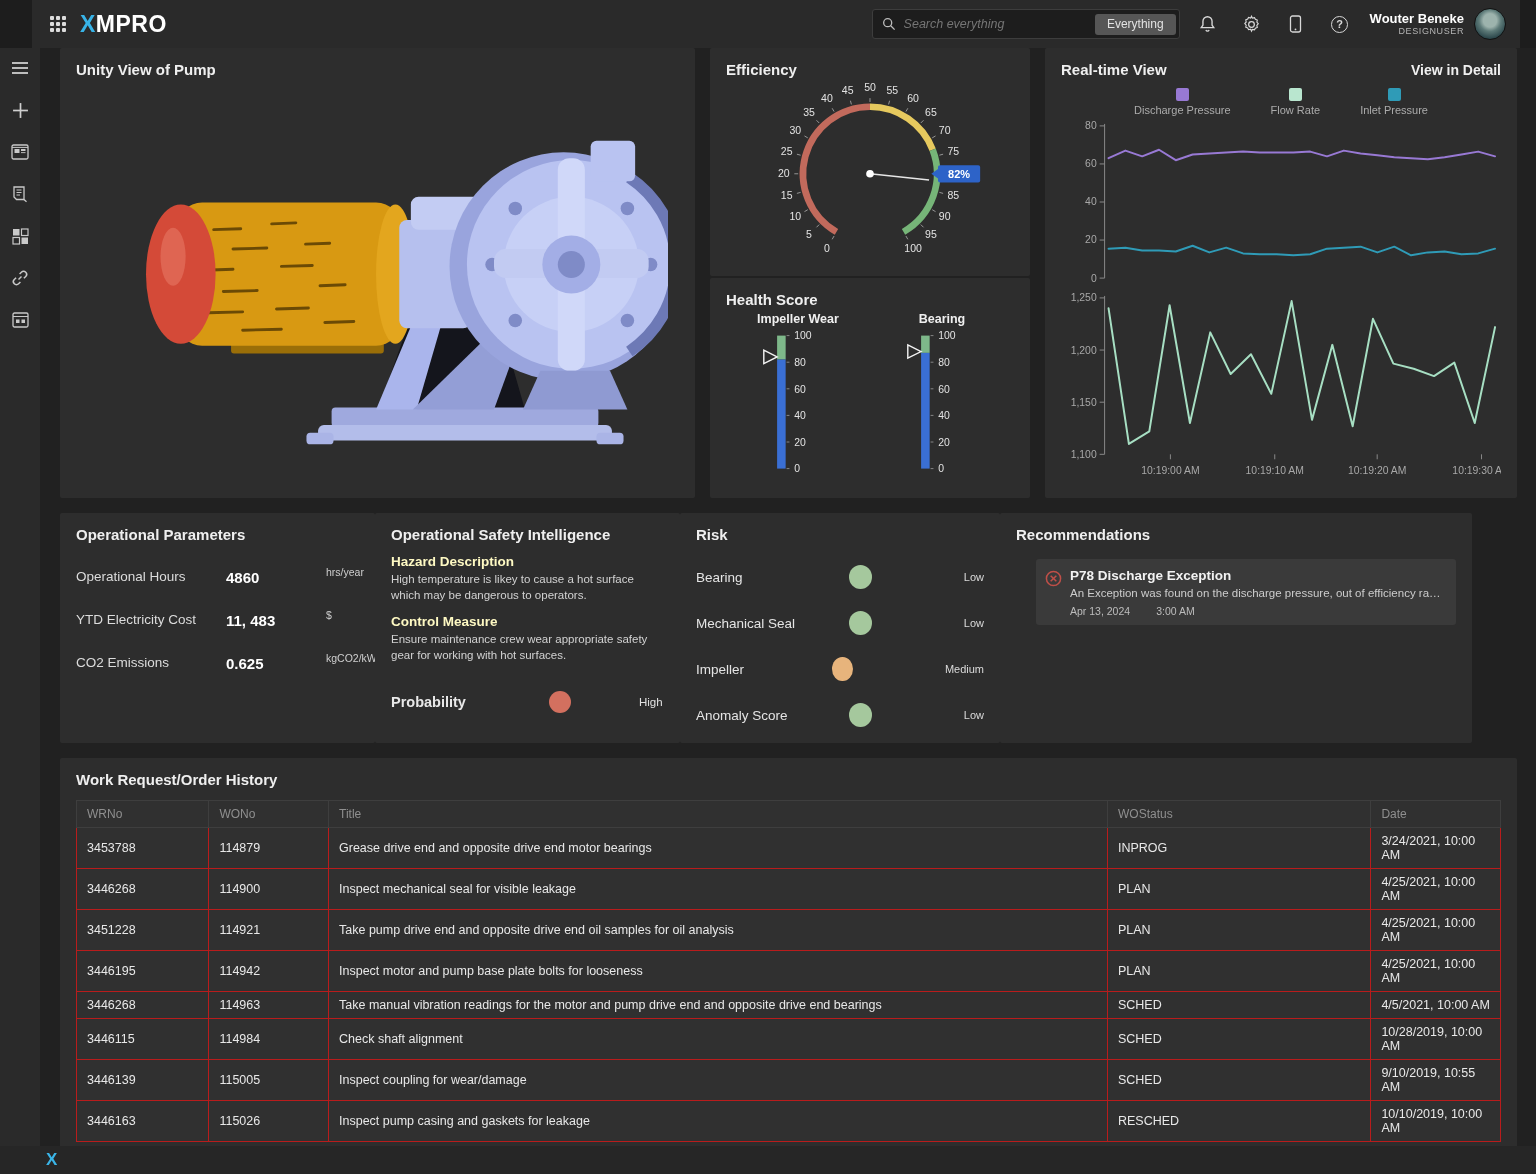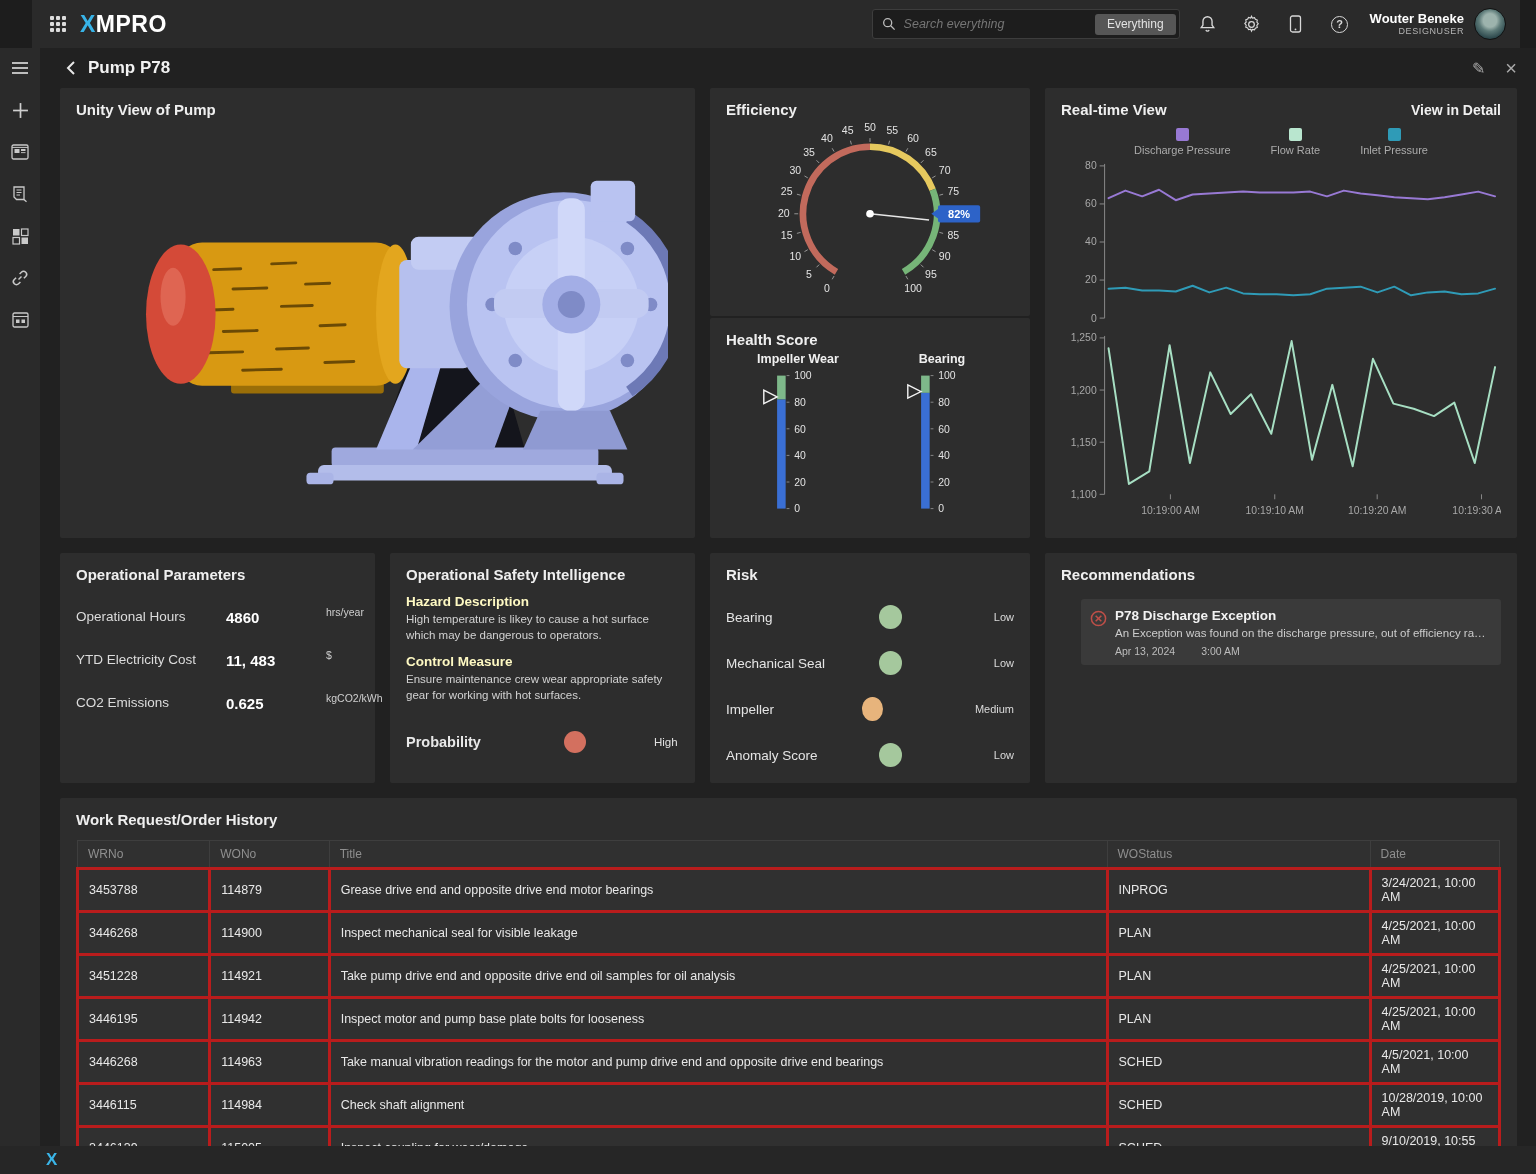--- a/index.html
+++ b/index.html
@@ -42,21 +42,21 @@
 
   
   .content { position:absolute; top:48px; left:40px; right:0; bottom:28px; background:#212121; overflow:hidden; padding:0 19px 0 20px; }
   .page-header { height:40px; display:flex; align-items:center; }
   .back-btn { width:22px; height:22px; display:flex; align-items:center; justify-content:center; cursor:pointer; margin-right:6px; }
   .page-title { font-size:17px; font-weight:700; color:#f2f2f2; }
   .ph-actions { margin-left:auto; display:flex; gap:20px; align-items:center; }
   .ph-actions span { color:#aaa; cursor:pointer; font-size:16px; }
 
   .grid1 { display:grid; grid-template-columns:635px 320px 472px; gap:15px; }
-  .grid2 { display:grid; grid-template-columns:315px 305px 320px 472px; gap:15px; margin-top:15px; }
+  .grid2 { display:grid; grid-template-columns:315px 305px 320px 472px; margin-top:15px; }
   .grid3 { margin-top:15px; }
 
   .panel { background:#2d2d2d; border-radius:2px; padding:13px 16px; position:relative; }
   .panel-title { font-size:15px; font-weight:700; color:#efefef; }
 
   .midcol { display:flex; flex-direction:column; gap:2px; }
   .panel-eff { height:228px; }
   .panel-health { height:220px; }
   .panel-unity { height:450px; }
   .panel-rt { height:450px; }
@@ -98,21 +98,21 @@
   .rec-ico { position:absolute; left:9px; top:11px; }
   .rec-title { font-size:13.5px; font-weight:700; color:#f2f2f2; }
   .rec-desc { font-size:11.5px; color:#cccccc; margin-top:4px; white-space:nowrap; overflow:hidden; text-overflow:ellipsis; }
   .rec-date { font-size:10.5px; color:#bdbdbd; margin-top:6px; display:flex; gap:26px; }
 
   
   .panel-table { padding-bottom:10px; }
   table.wr { width:100%; border-collapse:collapse; margin-top:12px; table-layout:fixed; }
   table.wr th { font-size:12px; font-weight:400; color:#8f8f8f; text-align:left; padding:6px 10px;
                 border:1px solid #3e3e3e; }
-  table.wr td { font-size:12.5px; color:#e8e8e8; padding:6px 10px; border:3px solid #b91c1c; }
+  table.wr td { font-size:12.5px; color:#e8e8e8; padding:6px 10px; border:1px solid #b91c1c; }
   table.wr tr { background:#303030; }
 
   .health-wrap { display:flex; justify-content:space-around; margin-top:4px; }
   .hg { display:flex; flex-direction:column; align-items:center; }
   .hg-label { font-size:12.5px; font-weight:700; color:#f0f0f0; margin-bottom:2px; }
 
   svg text { font-family:"Liberation Sans","DejaVu Sans",sans-serif; }
 </style>
 </head>
 <body>
@@ -226,32 +226,20 @@
     <svg width="17" height="16" viewBox="0 0 17 16">
         <rect x="1" y="1" width="15" height="14" rx="1.5" fill="none" stroke="#c9c9c9" stroke-width="1.3"></rect>
         <line x1="1" y1="4.5" x2="16" y2="4.5" stroke="#c9c9c9"></line>
         <rect x="4" y="7.5" width="3.5" height="3.5" fill="#c9c9c9"></rect>
         <rect x="9.5" y="7.5" width="3.5" height="3.5" fill="#c9c9c9"></rect>
       </svg>
   </span>
 </aside>
 
 <main class="content">
-  <div class="page-header">
-    <span class="back-btn">
-      <svg width="12" height="16" viewBox="0 0 10 16">
-          <polyline points="8,2 2,8 8,14" fill="none" stroke="#e8e8e8" stroke-width="2"></polyline>
-        </svg>
-    </span>
-    <span class="page-title">Pump P78</span>
-    <span class="ph-actions">
-      <span>✎</span>
-      <span style="font-size:20px;">×</span>
-    </span>
-  </div>
 
   <div class="grid1">
     <section class="panel panel-unity">
       <h2 class="panel-title">Unity View of Pump</h2>
       <div class="pump-wrap">
         <svg width="580" height="392" viewBox="0 0 600 400">
 
           <polygon points="300,336 452,336 428,252 330,252" fill="#14151c"></polygon>
 
           <rect x="252" y="334" width="276" height="20" rx="4" fill="#9fa9de"></rect>

